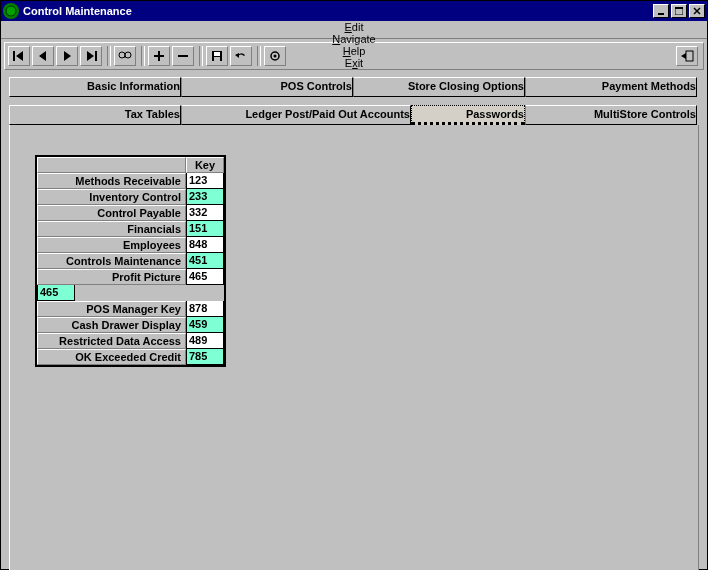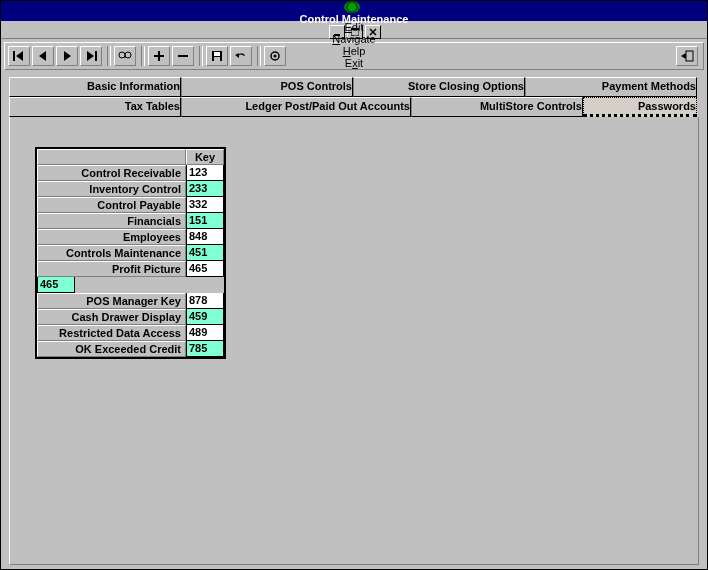--- a/index.html
+++ b/index.html
@@ -1,39 +1,39 @@
 <!DOCTYPE html>
 <html><head>
 <meta charset="utf-8">
 <style>
   * { box-sizing: border-box; margin: 0; padding: 0; font-family: "MS Sans Serif", Tahoma, Arial, sans-serif; font-size: 11px; }
   body { background: #c0c0c0; }
   .window { width: 708px; height: 570px; background: #c0c0c0; border: 1px solid #000; position: relative; }
-  .titlebar { height: 20px; background: #000080; color: #fff; display: flex; align-items: center; padding: 0 2px; flex-direction: column; }
+  .titlebar { height: 20px; background: #000080; color: #fff; display: flex; align-items: center; padding: 0 2px; }
   .titlebar .app-icon { width: 16px; height: 16px; background: #008000; border-radius: 50%; margin-right: 4px; display: flex; align-items: center; justify-content: center; }
   .titlebar .app-icon svg { width: 12px; height: 12px; }
   .titlebar .title { font-weight: bold; flex: 1; }
   .titlebar .win-btns { display: flex; }
   .titlebar .win-btn { width: 16px; height: 14px; background: #c0c0c0; border: 1px solid #fff; border-right-color: #000; border-bottom-color: #000; margin-left: 2px; display: flex; align-items: center; justify-content: center; color: #000; font-weight: bold; font-size: 9px; cursor: default; }
   .menubar { height: 18px; background: #c0c0c0; display: flex; align-items: center; padding: 0 4px; border-bottom: 1px solid #808080; flex-direction: column; }
   .menu-item { padding: 0 6px; cursor: default; }
   .menu-item u { text-decoration: underline; }
   .toolbar-wrap { padding: 3px; }
   .toolbar { height: 28px; background: #c0c0c0; border: 1px solid #808080; border-top-color: #fff; border-left-color: #fff; display: flex; align-items: center; padding: 0 3px; }
   .tool-btn { width: 22px; height: 20px; background: #c0c0c0; border: 1px solid #fff; border-right-color: #808080; border-bottom-color: #808080; margin-right: 2px; display: flex; align-items: center; justify-content: center; cursor: default; }
   .tool-sep { width: 4px; height: 20px; margin: 0 3px; border-left: 1px solid #808080; border-right: 1px solid #fff; }
   .tool-spacer { flex: 1; }
   .content { padding: 4px 8px; }
   .tabs { display: flex; flex-direction: column; }
   .tab-row { display: flex; }
   .tab { border: 1px solid #000; background: #c0c0c0; text-align: right; font-weight: bold; padding: 2px 0; cursor: default; position: relative; border-top: 1px solid #fff; border-left: 1px solid #fff; }
   .tab + .tab { border-left: 1px solid #808080; }
   .tab.active { background: #d4d0c8; border-bottom: none; border-style: dotted; border-color: #000;}
   .tab-row1 .tab { height: 20px; }
-  .tab-row2 { margin-top: 0; }
+  .tab-row2 { margin-top: 8px; }
   .tab-body { border: 1px solid #808080; border-top-color: #fff; border-left-color: #fff; height: 448px; background: #c0c0c0; padding: 30px 25px; border-top: none; }
   .key-table { border: 2px solid #000; display: inline-block; }
   .key-row { display: flex; }
   .key-label { width: 149px; height: 16px; background: #c0c0c0; border: 1px solid #808080; border-top-color: #fff; border-left-color: #fff; text-align: right; padding: 0 4px; font-weight: bold; line-height: 14px; }
   .key-val { width: 38px; height: 16px; background: #fff; border: 1px solid #000; border-top: none; padding: 0 2px; line-height: 14px; font-weight: bold; }
   .key-val.header { background: #c0c0c0; border: 1px solid #808080; border-top-color:#fff; border-left-color:#fff; text-align: center; }
   .key-val.hl { background: #7fffd4; }
   .key-row.header .key-label { background: #c0c0c0; }
   svg { display: block; }
 </style>
@@ -156,32 +156,32 @@
     <div class="tabs">
       <div class="tab-row tab-row1">
         <div class="tab" style="width:172px">Basic Information</div>
         <div class="tab" style="width:172px">POS Controls</div>
         <div class="tab" style="width:172px">Store Closing Options</div>
         <div class="tab" style="width:172px">Payment Methods</div>
       </div>
       <div class="tab-row tab-row2">
         <div class="tab" style="width:172px">Tax Tables</div>
         <div class="tab" style="width:230px">Ledger Post/Paid Out Accounts</div>
+        <div class="tab active" style="width:114px">Passwords</div>
         <div class="tab" style="width:172px">MultiStore Controls</div>
-        <div class="tab active" style="width:114px">Passwords</div>
       </div>
       <div class="tab-body">
           <div class="key-table">
             <div class="key-row header">
               <div class="key-label"></div>
               <div class="key-val header">Key</div>
             </div>
             <div id="key-rows">
               <div class="key-row">
-                <div class="key-label">Control Receivable</div>
+                <div class="key-label">Methods Receivable</div>
                 <div class="key-val">123</div>
               </div>
               <div class="key-row">
                 <div class="key-label">Inventory Control</div>
                 <div class="key-val hl">233</div>
               </div>
               <div class="key-row">
                 <div class="key-label">Control Payable</div>
                 <div class="key-val">332</div>
               </div>

